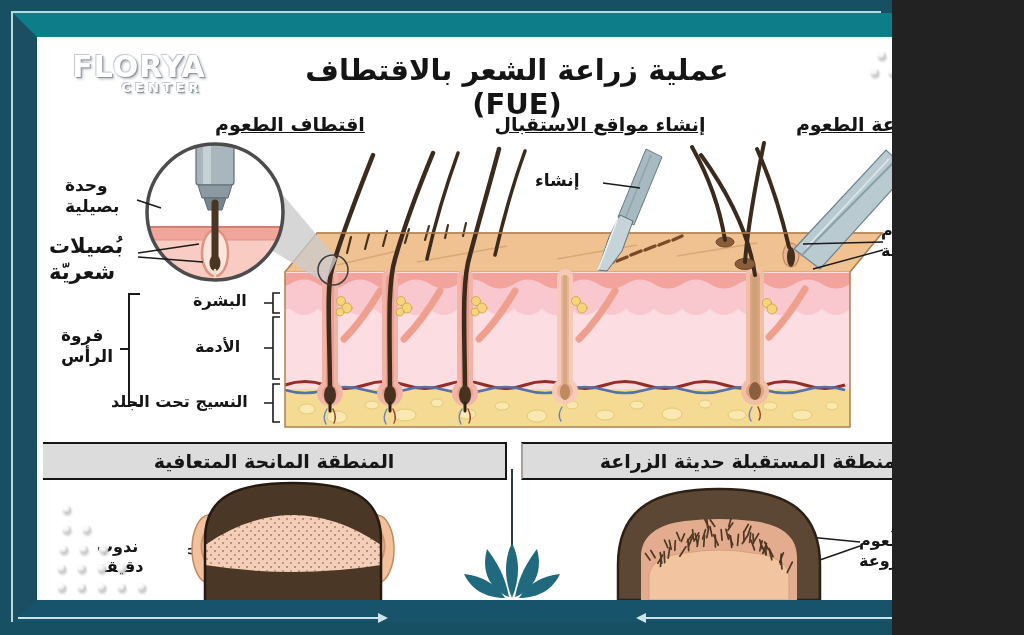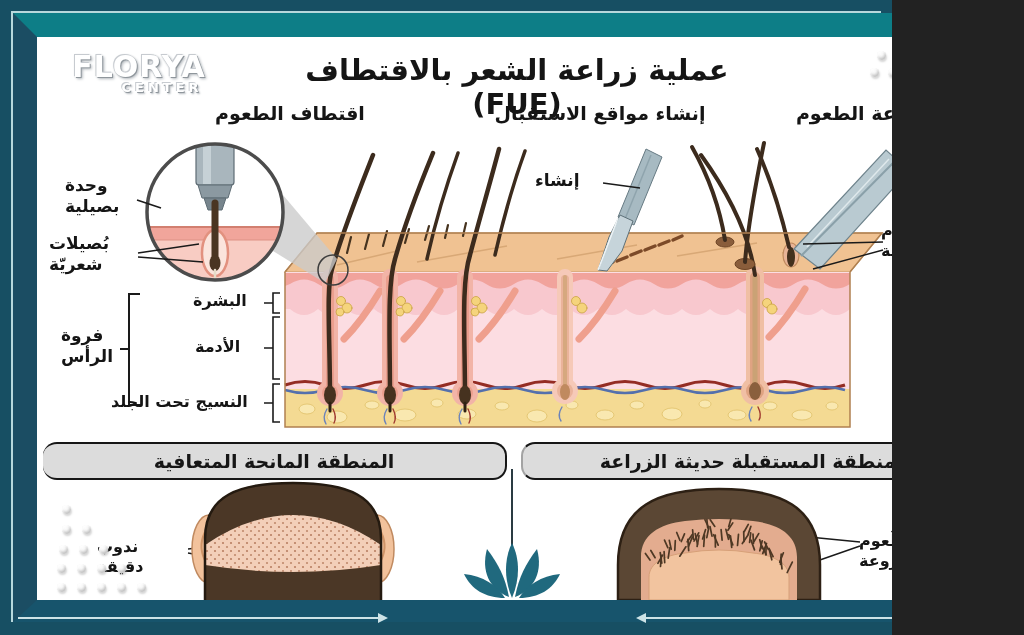--- a/index.html
+++ b/index.html
@@ -20,31 +20,31 @@
   
   .logo{position:absolute;left:22px;top:12px;width:160px;text-align:center;color:#fff;}
   .logo .big{font-size:30px;font-weight:800;letter-spacing:1px;
              text-shadow:-1px -1px 0 #c7cbd0,1px 1px 0 #8f969c,2px 2px 3px #b3b8bd,0 0 2px #a8adb2;}
   .logo .small{font-size:13px;font-weight:700;letter-spacing:4px;margin-top:-4px;padding-left:46px;
              text-shadow:-1px -1px 0 #c7cbd0,1px 1px 0 #8f969c,2px 2px 2px #b3b8bd;}
 
   .title{position:absolute;left:235px;top:16px;width:490px;text-align:center;direction:rtl;
          font-size:29px;font-weight:800;color:#151515;}
 
-  .step-label{position:absolute;top:65px;text-align:center;direction:rtl;
-              font-size:19px;font-weight:700;color:#151515;}
+  .step-label{position:absolute;top:76px;text-align:center;direction:rtl;
+              font-size:19px;font-weight:700;color:#151515;text-decoration:underline;}
   .step-extraction{left:173px;width:160px;}
   .step-incision{left:448px;width:230px;}
   .step-implantation{left:743px;width:160px;}
 
   .anno{position:absolute;direction:rtl;text-align:left;font-weight:700;color:#151515;line-height:1.25;}
 
   .band{position:absolute;top:405px;height:34px;background:#dcdcdc;border-top:2px solid #161616;
         border-bottom:2px solid #161616;display:flex;align-items:center;justify-content:center;
-        direction:rtl;font-size:19px;font-weight:700;color:#161616;border-radius:14px;}
+        direction:rtl;font-size:19px;font-weight:700;color:#161616;}
   .band-left{left:6px;width:462px;border-right:2px solid #161616;}
   .band-right{left:484px;width:464px;border-left:2px solid #a3a3a3;}
 
   .dot{position:absolute;width:9px;height:9px;border-radius:50%;background:#fbfbfb;
        box-shadow:inset 1px 1px 2px #ffffff,inset -1px -2px 3px rgba(150,150,150,.6),1px 2px 2px rgba(165,165,165,.45);}
 
   
   .footer-text{position:absolute;left:0;top:606px;width:1024px;text-align:center;
                font-size:17px;font-weight:800;letter-spacing:5px;color:#fff;z-index:5;}
   .footer-text .lite{color:#b9d6dd;font-weight:600;}
@@ -363,21 +363,21 @@
       <div class="small">CENTER</div>
     </div>
 
     <div class="title">عملية زراعة الشعر بالاقتطاف (FUE)</div>
 
     <div class="step-label step-extraction">اقتطاف الطعوم</div>
     <div class="step-label step-incision">إنشاء مواقع الاستقبال</div>
     <div class="step-label step-implantation">زراعة الطعوم</div>
 
     <div class="anno" style="left:28px;top:138px;width:74px;font-size:17px;">وحدة بصيلية</div>
-    <div class="anno" style="left:12px;top:196px;width:90px;font-size:17px;">بُصيلات شعريّة</div>
+    <div class="anno" style="left:12px;top:196px;width:90px;font-size:21px;">بُصيلات شعريّة</div>
     <div class="anno" style="left:24px;top:288px;width:60px;font-size:17px;">فروة الرأس</div>
     <div class="anno" style="left:156px;top:254px;width:70px;font-size:16px;">البشرة</div>
     <div class="anno" style="left:158px;top:300px;width:68px;font-size:16px;">الأدمة</div>
     <div class="anno" style="left:74px;top:355px;width:138px;font-size:16px;">النسيج تحت الجلد</div>
     <div class="anno" style="left:498px;top:133px;width:64px;font-size:17px;">إنشاء</div>
     <div class="anno" style="left:844px;top:184px;width:74px;font-size:16px;">طُعوم مزروعة</div>
     <div class="anno" style="left:60px;top:500px;width:92px;font-size:16px;">ندوب دقيقة</div>
     <div class="anno" style="left:822px;top:494px;width:108px;font-size:16px;">طُعوم مزروعة</div>
 
     <div class="band band-left">المنطقة المانحة المتعافية</div>

